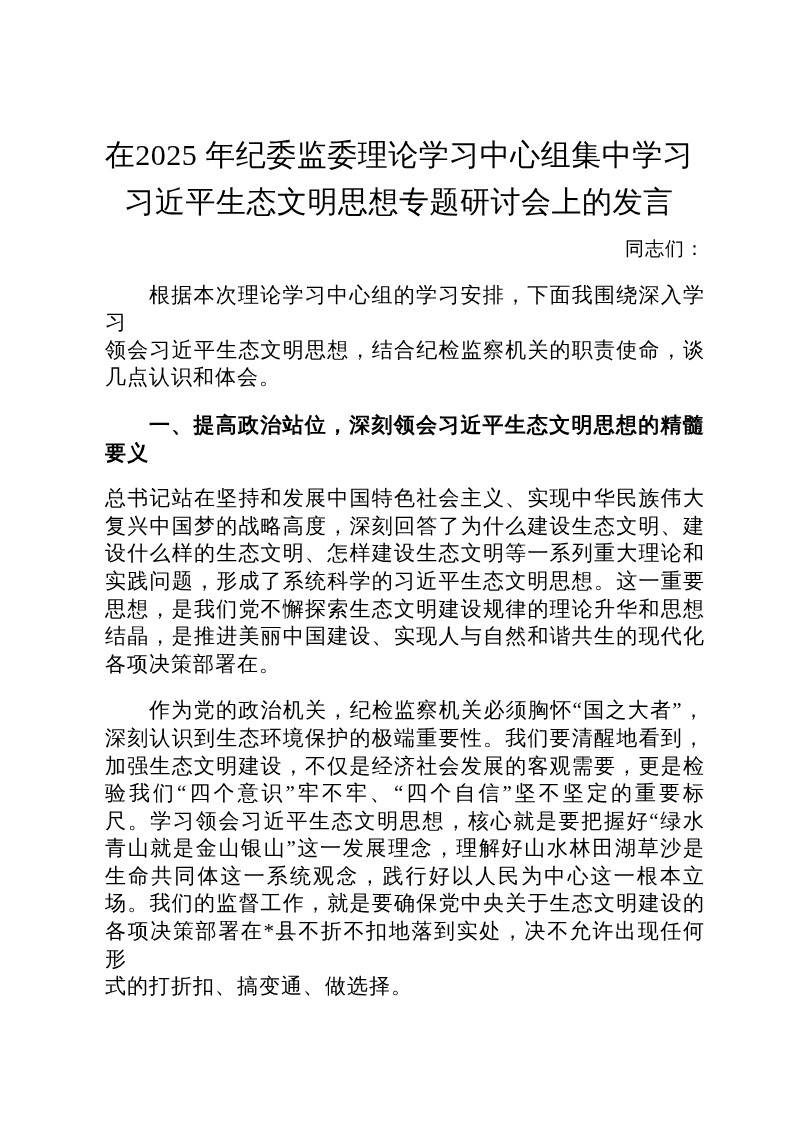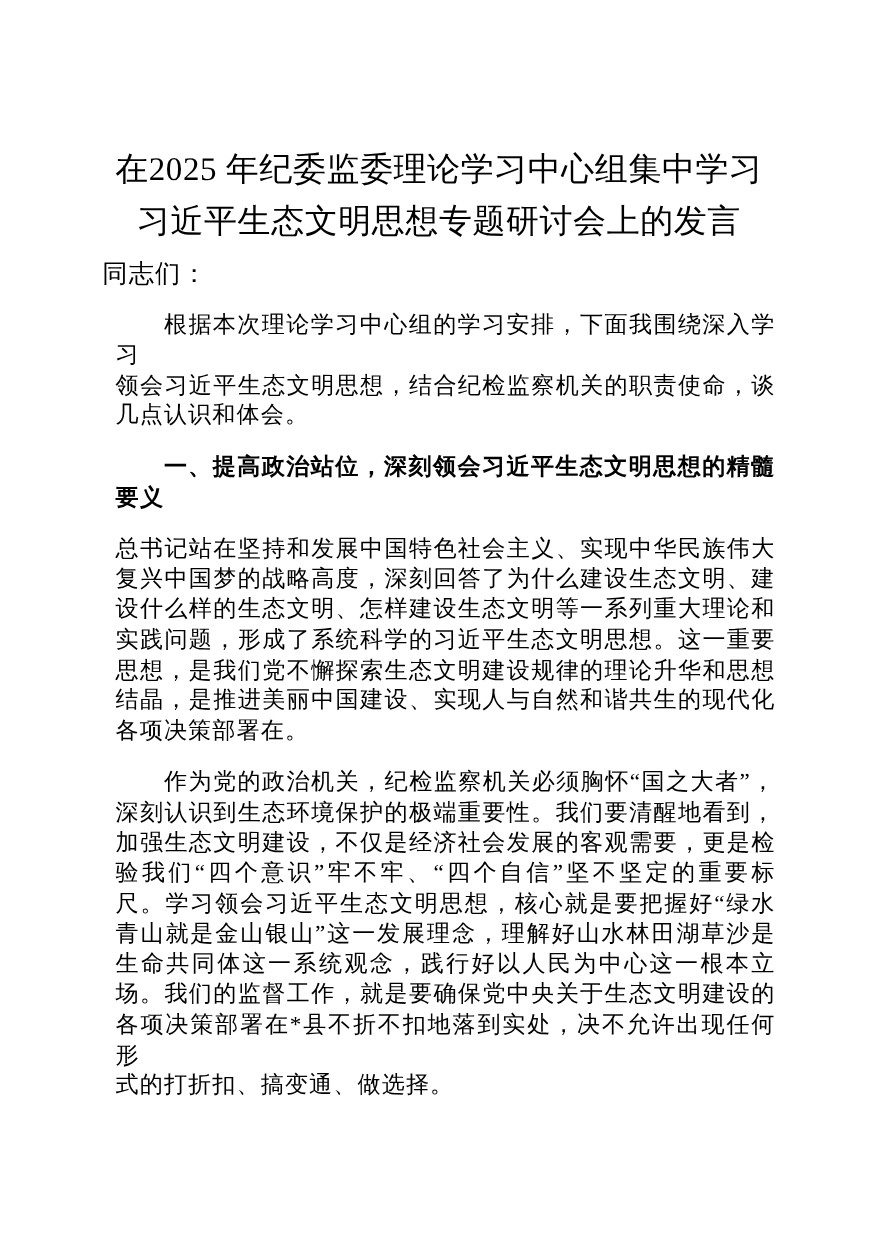--- a/index.html
+++ b/index.html
@@ -24,25 +24,25 @@
   }
   .doc-title {
     margin: 0 0 10px 0;
     font-size: 30px;
     line-height: 47px;
     font-weight: normal;
     text-align: center;
     letter-spacing: 0.5px;
   }
   .salutation {
-    font-size: 23px;
+    font-size: 19px;
     line-height: 27.6px;
     letter-spacing: 1px;
     margin: 0 0 19px 0;
-    text-align: left;
+    text-align: right;
   }
   .para {
     margin: 0 0 19px 12px;
     font-size: 21px;
   }
   .para .line {
     line-height: 27.6px;
     letter-spacing: 1px;
     text-align: justify;
     text-align-last: justify;

